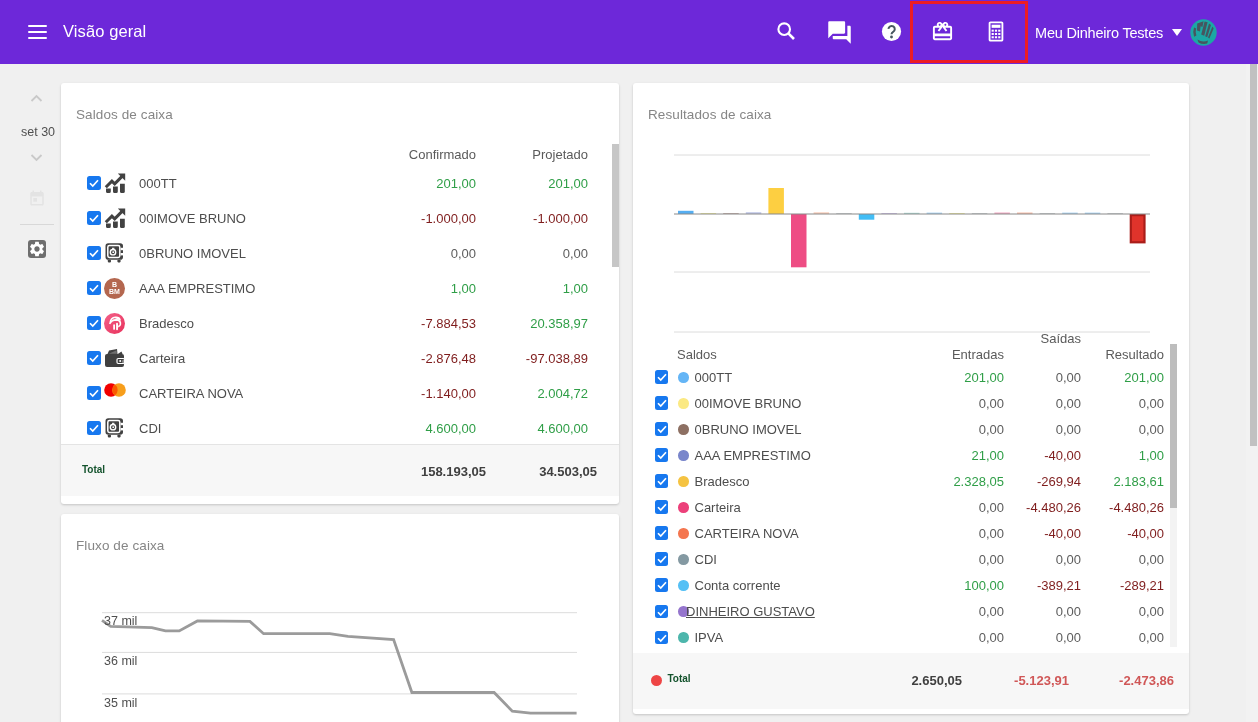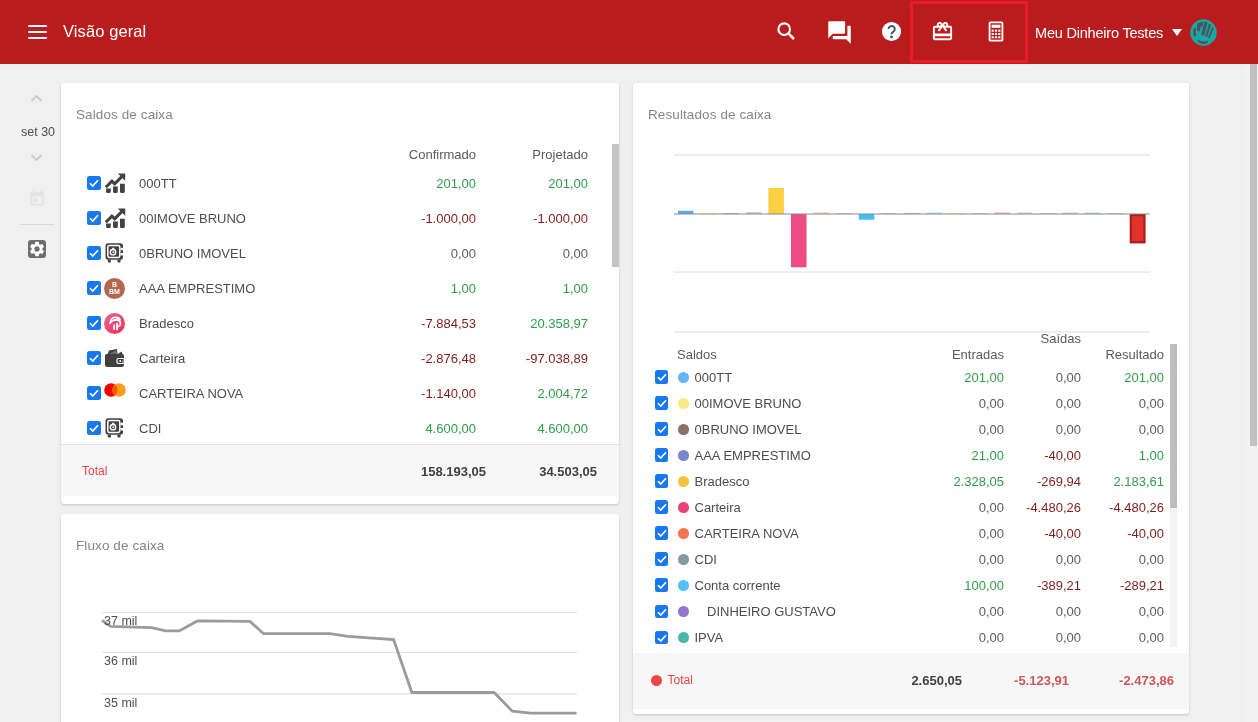--- a/index.html
+++ b/index.html
@@ -1,20 +1,20 @@
 <!DOCTYPE html>
 <html><head>
 <meta charset="utf-8">
 <style>
 * { margin:0; padding:0; box-sizing:border-box; }
 html,body { width:1258px; height:722px; overflow:hidden; }
 body { font-family:"Liberation Sans", sans-serif; background:#f0f0f0; position:relative; transform:translateZ(0); border-radius:0.01px; box-shadow:0 0 0.5px rgba(0,0,0,0.02); }
 .abs { position:absolute; }
 
-#navbar { position:absolute; left:0; top:0; width:1258px; height:64px; background:#b91c1c; }
+#navbar { position:absolute; left:0; top:0; width:1258px; height:64px; background:#6d28d9; }
 #burger div { position:absolute; left:28px; width:19px; height:2px; background:#fff; border-radius:1px; }
 #title { position:absolute; left:63px; top:22px; color:#fff; font-size:16.5px; letter-spacing:0.1px; }
 .navicon { position:absolute; top:0; }
 #redbox { position:absolute; left:909.5px; top:0.5px; width:118.5px; height:62.5px; border:3.5px solid #ec1c24; }
 #acct { position:absolute; left:1035px; top:25px; color:#fff; font-size:14.5px; font-weight:400; letter-spacing:-0.2px;}
 #caret { position:absolute; left:1172px; top:29px; width:0; height:0; border-left:5.5px solid transparent; border-right:5.5px solid transparent; border-top:7px solid #fff; }
 
 .sideitem { position:absolute; }
 
 .card { position:absolute; background:#fff; border-radius:3px; box-shadow:0 1px 3px rgba(0,0,0,0.12), 0 1px 2px rgba(0,0,0,0.08); }
@@ -27,21 +27,21 @@
 .hdr { position:absolute; font-size:13px; color:#5a5a5a; }
 .num { position:absolute; font-size:13px; text-align:right; }
 .name { position:absolute; font-size:13px; color:#4d4d4d; white-space:nowrap; }
 .green { color:#2f9e47; }
 .red { color:#7f1d1d; }
 .gray { color:#5d5d5d; }
 .cb { position:absolute; width:14px; height:14px; background:#1778ef; border-radius:2.5px; }
 .cb svg { position:absolute; left:1px; top:1px; }
 .dot { position:absolute; width:10.5px; height:10.5px; border-radius:50%; }
 .totrow { position:absolute; left:0; background:#f7f7f7; border-top:1px solid #e4e4e4; }
-.tottxt { font-weight:400; font-size:12px; color:#ef4444; position:absolute; }
+.tottxt { font-weight:700; font-size:10px; color:#14532d; position:absolute; }
 .totnum { font-weight:700; font-size:13px; position:absolute; text-align:right; }
 .totnum.red { color:#d05757; }
 .totnum.green { color:#404040; }
 
 .sbthumb { position:absolute; background:#c6c6c6; }
 </style>
 </head>
 <body>
 
 <div id="navbar">
@@ -413,21 +413,21 @@
 <div class="name" style="left:61.5px;top:495.2px;">Conta corrente</div>
 <div class="num green" style="left:231px;top:495.2px;width:140px;">100,00</div>
 <div class="num red" style="left:308px;top:495.2px;width:140px;">-389,21</div>
 <div class="num red" style="left:391px;top:495.2px;width:140px;">-289,21</div>
 <div class="cb" style="left:21.5px;top:521.5px;width:13.5px;height:13.5px;">
         <svg width="12" height="12" viewBox="0 0 24 24">
           <path d="M4 12.5 L9.5 18 L20 6.5" fill="none" stroke="#fff" stroke-width="3.4"></path>
         </svg>
       </div>
 <div class="dot" style="left:45px;top:523.0px;background:#9575cd;"></div>
-<div class="name" style="left:74px;top:521.2px;">DINHEIRO GUSTAVO</div>
+<div class="name" style="left:53px;top:521.2px;text-decoration:underline;">DINHEIRO GUSTAVO</div>
 <div class="num gray" style="left:231px;top:521.2px;width:140px;">0,00</div>
 <div class="num gray" style="left:308px;top:521.2px;width:140px;">0,00</div>
 <div class="num gray" style="left:391px;top:521.2px;width:140px;">0,00</div>
 <div class="cb" style="left:21.5px;top:547.5px;width:13.5px;height:13.5px;">
         <svg width="12" height="12" viewBox="0 0 24 24">
           <path d="M4 12.5 L9.5 18 L20 6.5" fill="none" stroke="#fff" stroke-width="3.4"></path>
         </svg>
       </div>
 <div class="dot" style="left:45px;top:549.0px;background:#4db6ac;"></div>
 <div class="name" style="left:61.5px;top:547.2px;">IPVA</div>

